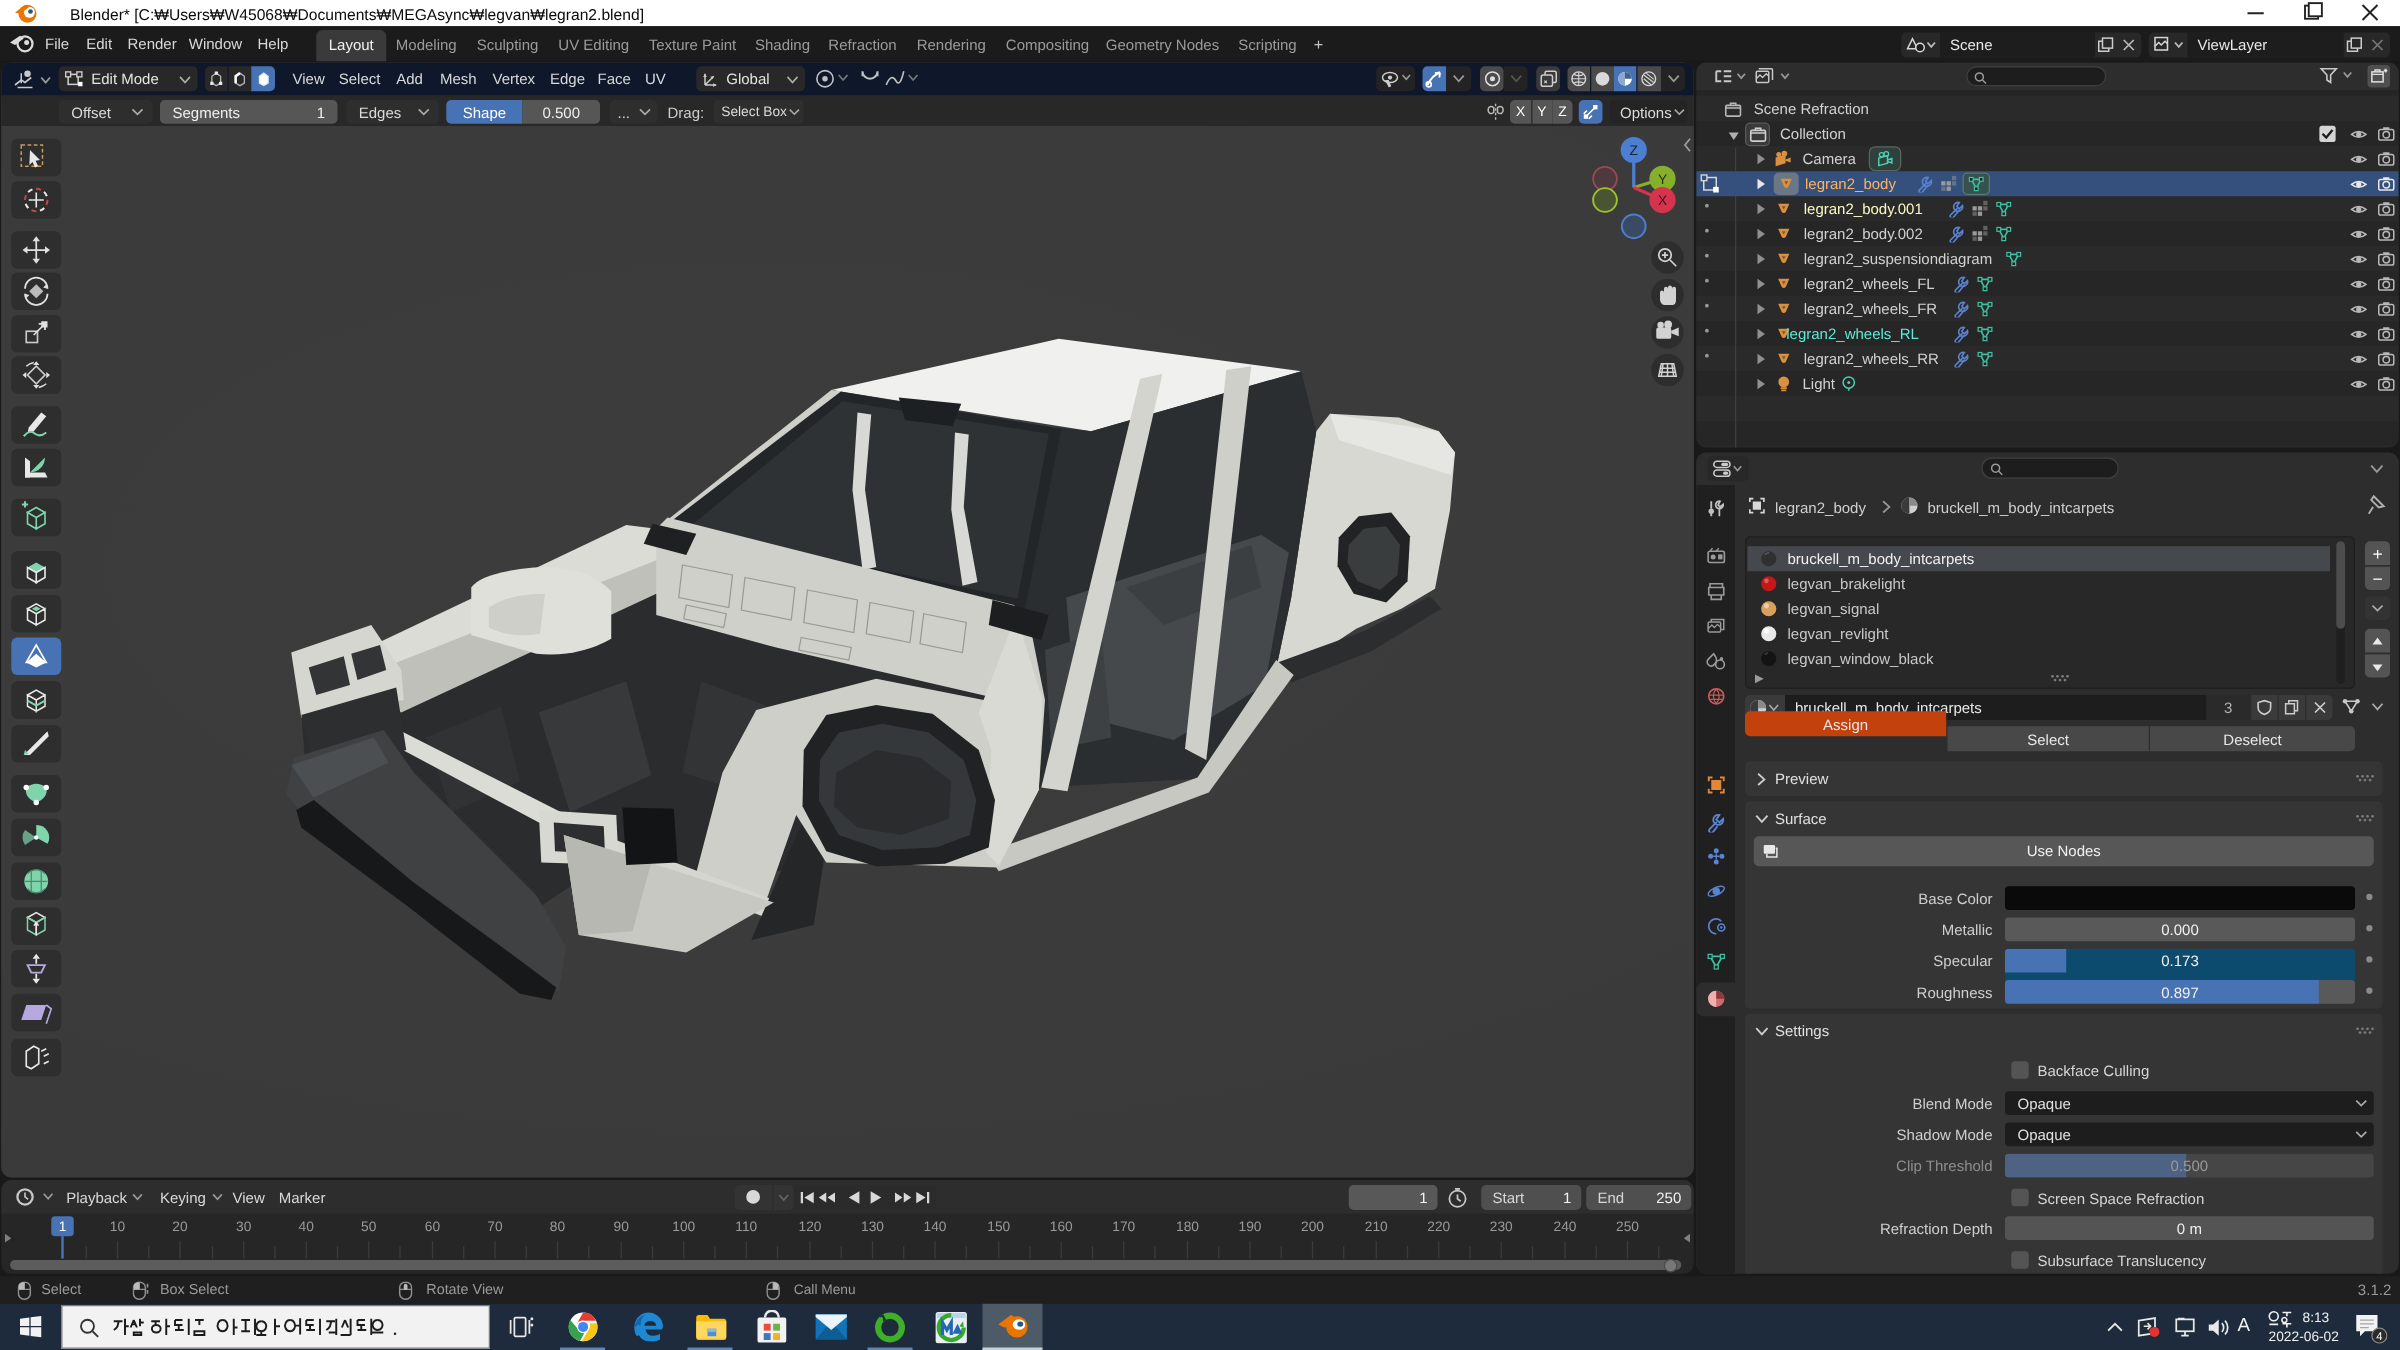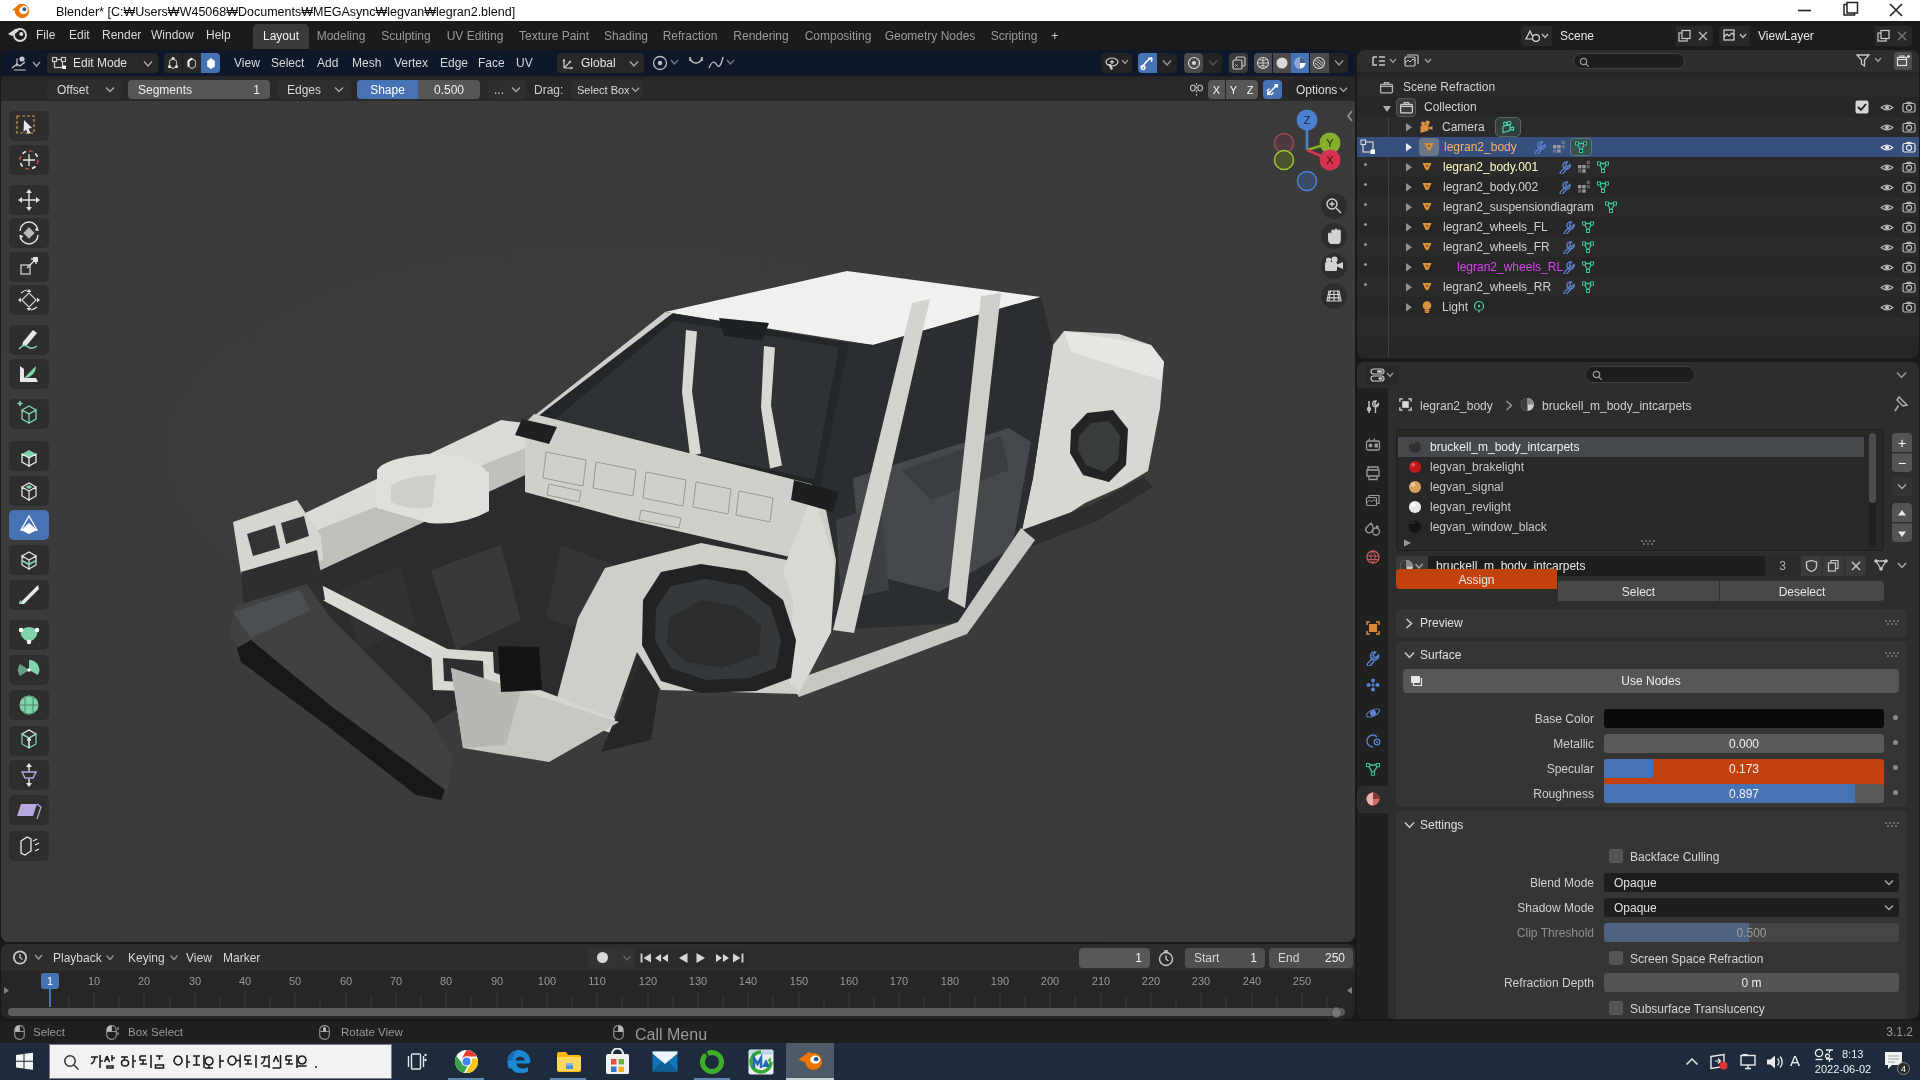--- a/index.html
+++ b/index.html
@@ -800,21 +800,21 @@
 <svg class="a" style="left:545px;top:190px" width="14" height="15">
         <use href="#icam"></use>
       </svg>
 <div class="a" style="left:7px;top:213px;width:3px;height:3px;background:#999;border-radius:2px"></div>
 <svg class="a" style="left:48px;top:212px" width="8" height="11">
         <use href="#iarr"></use>
       </svg>
 <svg class="a" style="left:63px;top:210px" width="14" height="14">
         <use href="#itri"></use>
       </svg>
-<span class="t" style="left:100px;top:211px;color:#d946ef">legran2_wheels_RL</span>
+<span class="t" style="left:72px;top:211px;color:#5eead4">legran2_wheels_RL</span>
 <svg class="a" style="left:205px;top:210px" width="14" height="14">
         <use href="#iwrench"></use>
       </svg>
 <svg class="a" style="left:224px;top:210px" width="14" height="14">
         <use href="#igtri"></use>
       </svg>
 <svg class="a" style="left:523px;top:210px" width="14" height="15">
         <use href="#ieye"></use>
       </svg>
 <svg class="a" style="left:545px;top:210px" width="14" height="15">
@@ -1091,21 +1091,21 @@
           </svg>
     <span class="t tc" style="left:50%;top:6px;color:#f0f0f0">Use Nodes</span>
   </div>
   <span class="t" style="right:312px;top:72px;color:#cfcfcf">Base Color</span>
   <div class="a" style="left:208px;top:68px;width:280px;height:19px;background:#0a0a0a;border-radius:3px"></div>
   <span class="t" style="right:312px;top:97px;color:#cfcfcf">Metallic</span>
   <div class="a" style="left:208px;top:93px;width:280px;height:19px;background:#595959;border-radius:3px">
           <span class="t tc" style="left:50%;top:4px;color:#f2f2f2">0.000</span>
         </div>
   <span class="t" style="right:312px;top:122px;color:#cfcfcf">Specular</span>
-  <div class="a" style="left:208px;top:118px;width:280px;height:36px;background:#c2410c;border-radius:3px;overflow:hidden">
+  <div class="a" style="left:208px;top:118px;width:280px;height:36px;background:#0c4a6e;border-radius:3px;overflow:hidden">
           <div class="a" style="left:0;top:0;width:49px;height:19px;background:#4772b3"></div>
           <span class="t tc" style="left:50%;top:4px;color:#f2f2f2">0.173</span>
         </div>
   <span class="t" style="right:312px;top:147px;color:#cfcfcf">Roughness</span>
   <div class="a" style="left:208px;top:143px;width:280px;height:19px;background:#595959;border-radius:3px;overflow:hidden">
           <div class="a" style="left:0;top:0;width:251px;height:19px;background:#4772b3"></div>
           <span class="t tc" style="left:50%;top:4px;color:#f2f2f2">0.897</span>
         </div>
   <div class="a" style="left:497px;top:74px;width:5px;height:5px;background:#8a8a8a;border-radius:3px"></div>
   <div class="a" style="left:497px;top:99px;width:5px;height:5px;background:#8a8a8a;border-radius:3px"></div>
@@ -1265,21 +1265,21 @@
         <rect x="0.7" y="0.7" width="9.6" height="13.6" rx="4.5" fill="none" stroke="#909090" stroke-width="1.2"></rect>
         <path d="M1,6.5 h9" stroke="#909090" stroke-width="1"></path>
         <rect x="4" y="2" width="3" height="5" rx="1.5" fill="#bababa"></rect>
       </svg>
 <span class="t" style="left:341px;top:5.5px;color:#9a9a9a;font-size:11.5px">Rotate View</span>
 <svg class="a" style="left:613px;top:3.5px" width="11" height="15" viewBox="0 0 11 15">
         <rect x="0.7" y="0.7" width="9.6" height="13.6" rx="4.5" fill="none" stroke="#909090" stroke-width="1.2"></rect>
         <path d="M1,6.5 h9 M5.5,1 v5.5" stroke="#909090" stroke-width="1"></path>
         <path d="M9.8,2.8 a4.3,4.3 0 0 0 -4.3,-2 l0,5.7 h4.4 z" fill="#bababa"></path>
       </svg>
-<span class="t" style="left:635px;top:5.5px;color:#9a9a9a;font-size:16px">Call Menu</span>
+<span class="t" style="left:635px;top:5.5px;color:#9a9a9a;font-size:11px">Call Menu</span>
 <span class="t" style="right:7px;top:5px;color:#9a9a9a">3.1.2</span>
 </div>
 
 <div class="a" id="taskbar" style="left:0;top:1043px;width:1920px;height:37px;background:#1d2b3c">
 <svg class="a" style="left:15px;top:9px" width="19" height="19" viewBox="0 0 19 19" fill="#f2f2f2">
         <path d="M1,3 L8.5,2 v6.8 H1 z M9.5,1.8 L18,0.8 v8 H9.5 z M1,9.8 h7.5 v6.8 L1,15.6 z M9.5,9.8 H18 v8 L9.5,16.8 z"></path>
       </svg>
 <div class="a" style="left:49px;top:1px;width:343px;height:35px;background:#f2f2f2;border:1px solid #7a7a7a">
   <svg class="a" style="left:13px;top:9px" width="17" height="17" viewBox="0 0 17 17">
           <circle cx="7" cy="7" r="5.2" fill="none" stroke="#333" stroke-width="1.5"></circle>

